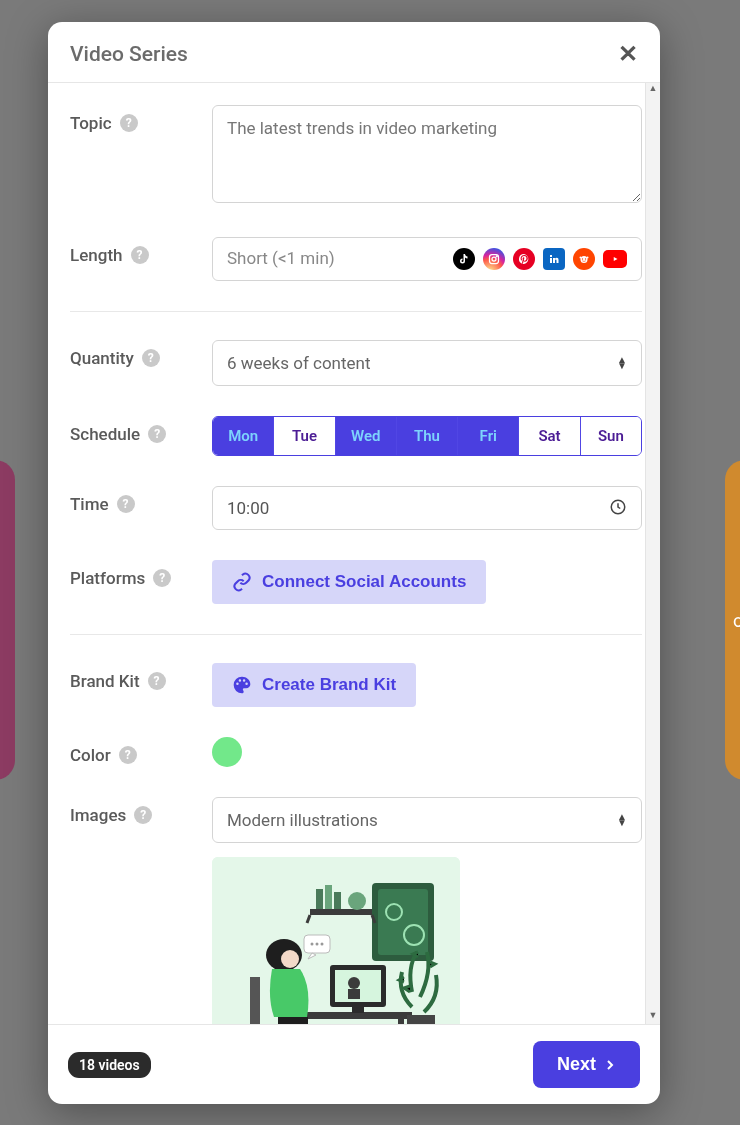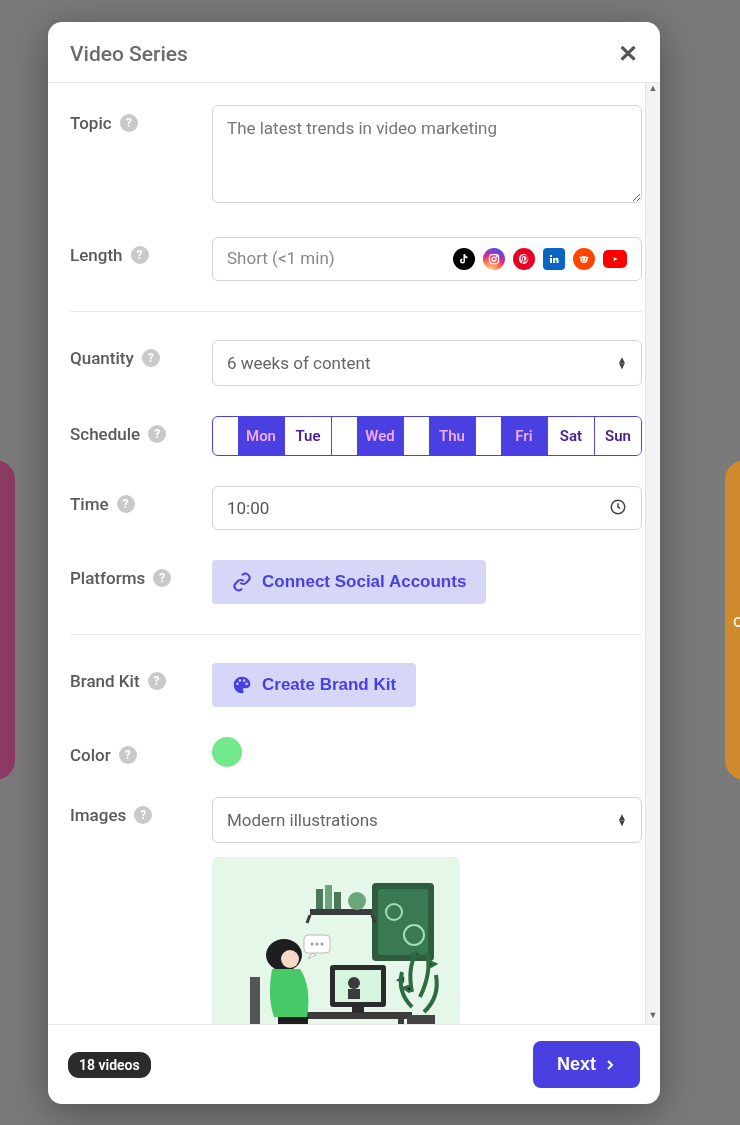--- a/index.html
+++ b/index.html
@@ -67,21 +67,21 @@
     padding: 12px 14px; font-size:17px; color:#666; background:#fff;
     display:flex; align-items:center; justify-content:space-between; cursor:pointer;
   }
   .select-arrows { font-size:10px; line-height:6px; color:#444; display:flex; flex-direction:column; }
   .day-row { display:flex; border:1px solid #4a3fe0; border-radius:6px; overflow:hidden; }
   .day {
     flex:1; text-align:center; padding:10px 0; font-size:15px; font-weight:600;
     color:#4c1d95; background:#fff; cursor:pointer; border-right:1px solid #5146e4;
   }
   .day:last-child { border-right:none; }
-  .day.active { background:#4a3fe0; color:#f0abfc;margin-left:25px; }
+  .day.active { background:#4a3fe0; color:#7dd3fc; }
   .time-box {
     width:100%; border:1px solid #d4d4d4; border-radius:6px;
     padding:11px 14px; display:flex; align-items:flex-start; justify-content:space-between;
     font-size:17px; color:#555;
   }
   .chip-btn {
     background:#d6d6f9; color:#4a3fe0; border:none; border-radius:4px;
     padding:12px 20px; font-size:17px; font-weight:600; display:inline-flex;
     align-items:center; gap:10px; cursor:pointer;
   }

